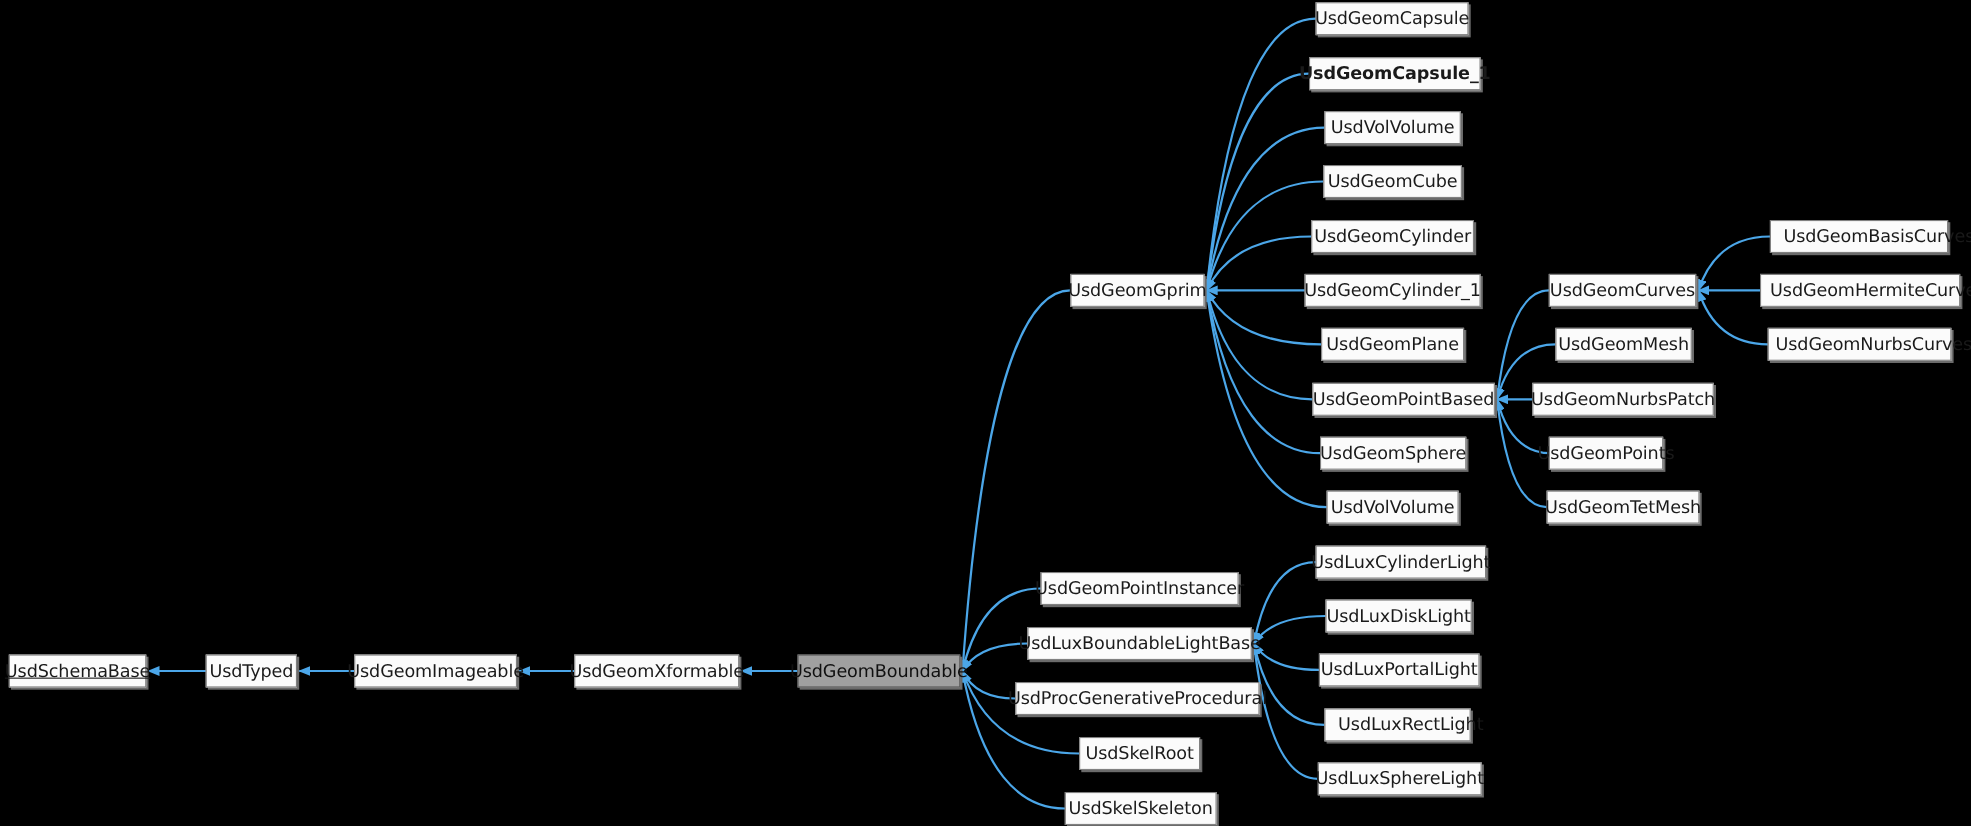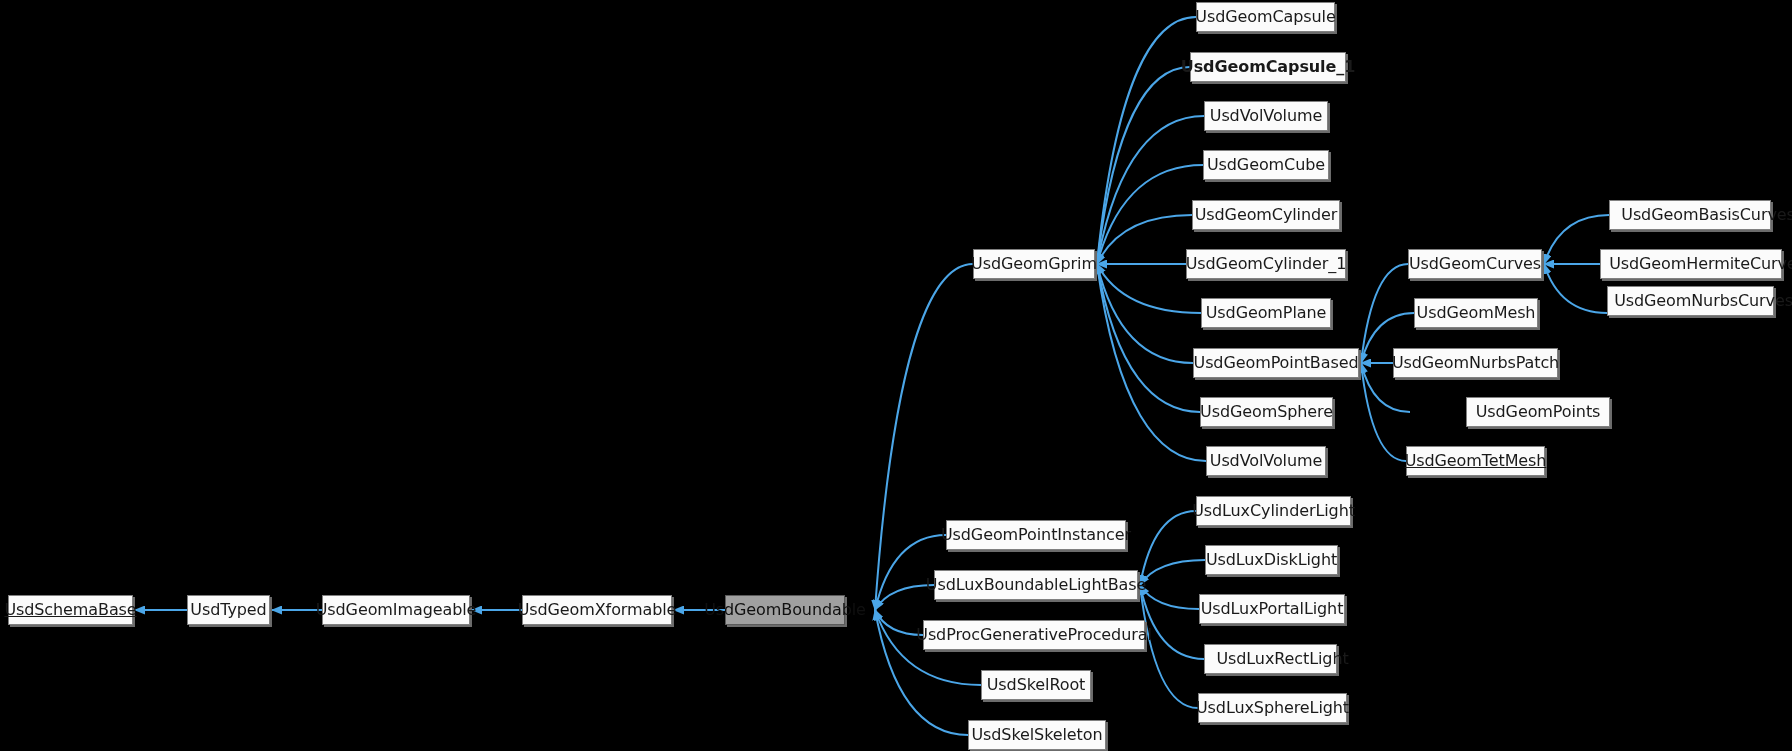--- a/index.html
+++ b/index.html
@@ -66,21 +66,21 @@
       </div>
       <div class="node" style="left: 187px; top: 595px; width: 83px;">
         <span>UsdTyped</span>
       </div>
       <div class="node" style="left: 322px; top: 595px; width: 148px;">
         <span>UsdGeomImageable</span>
       </div>
       <div class="node" style="left: 522px; top: 595px; width: 150px;">
         <span>UsdGeomXformable</span>
       </div>
-      <div class="node current" style="left: 725px; top: 595px; width: 120px;">
+      <div class="node current" style="left: 725px; top: 595px; width: 148px;">
         <span>UsdGeomBoundable</span>
       </div>
       <div class="node" style="left: 973px; top: 249px; width: 122px;">
         <span>UsdGeomGprim</span>
       </div>
       <div class="node" style="left: 1196px; top: 2px; width: 139px;">
         <span>UsdGeomCapsule</span>
       </div>
       <div class="node" style="left: 1190px; top: 52px; width: 156px; font-weight: bold;">
         <span>UsdGeomCapsule_1</span>
@@ -111,33 +111,33 @@
       </div>
       <div class="node" style="left: 1408px; top: 249px; width: 134px;">
         <span>UsdGeomCurves</span>
       </div>
       <div class="node" style="left: 1414px; top: 298px; width: 124px;">
         <span>UsdGeomMesh</span>
       </div>
       <div class="node" style="left: 1393px; top: 348px; width: 165px;">
         <span>UsdGeomNurbsPatch</span>
       </div>
-      <div class="node" style="left: 1466px; top: 397px; width: 144px;">
+      <div class="node" style="left: 1408px; top: 397px; width: 104px;">
         <span>UsdGeomPoints</span>
       </div>
-      <div class="node" style="left: 1406px; top: 446px; width: 139px; text-decoration: underline;">
+      <div class="node" style="left: 1406px; top: 446px; width: 139px;">
         <span>UsdGeomTetMesh</span>
       </div>
       <div class="node" style="left: 1609px; top: 200px; width: 162px; padding-left: 36px;">
         <span>UsdGeomBasisCurves</span>
       </div>
       <div class="node" style="left: 1600px; top: 249px; width: 182px; padding-left: 32px;">
         <span>UsdGeomHermiteCurves</span>
       </div>
-      <div class="node" style="left: 1607px; top: 286px; width: 167px; padding-left: 26px;">
+      <div class="node" style="left: 1607px; top: 298px; width: 167px; padding-left: 26px;">
         <span>UsdGeomNurbsCurves</span>
       </div>
       <div class="node" style="left: 946px; top: 520px; width: 180px;">
         <span>UsdGeomPointInstancer</span>
       </div>
       <div class="node" style="left: 934px; top: 570px; width: 204px;">
         <span>UsdLuxBoundableLightBase</span>
       </div>
       <div class="node" style="left: 923px; top: 620px; width: 222px;">
         <span>UsdProcGenerativeProcedural</span>

